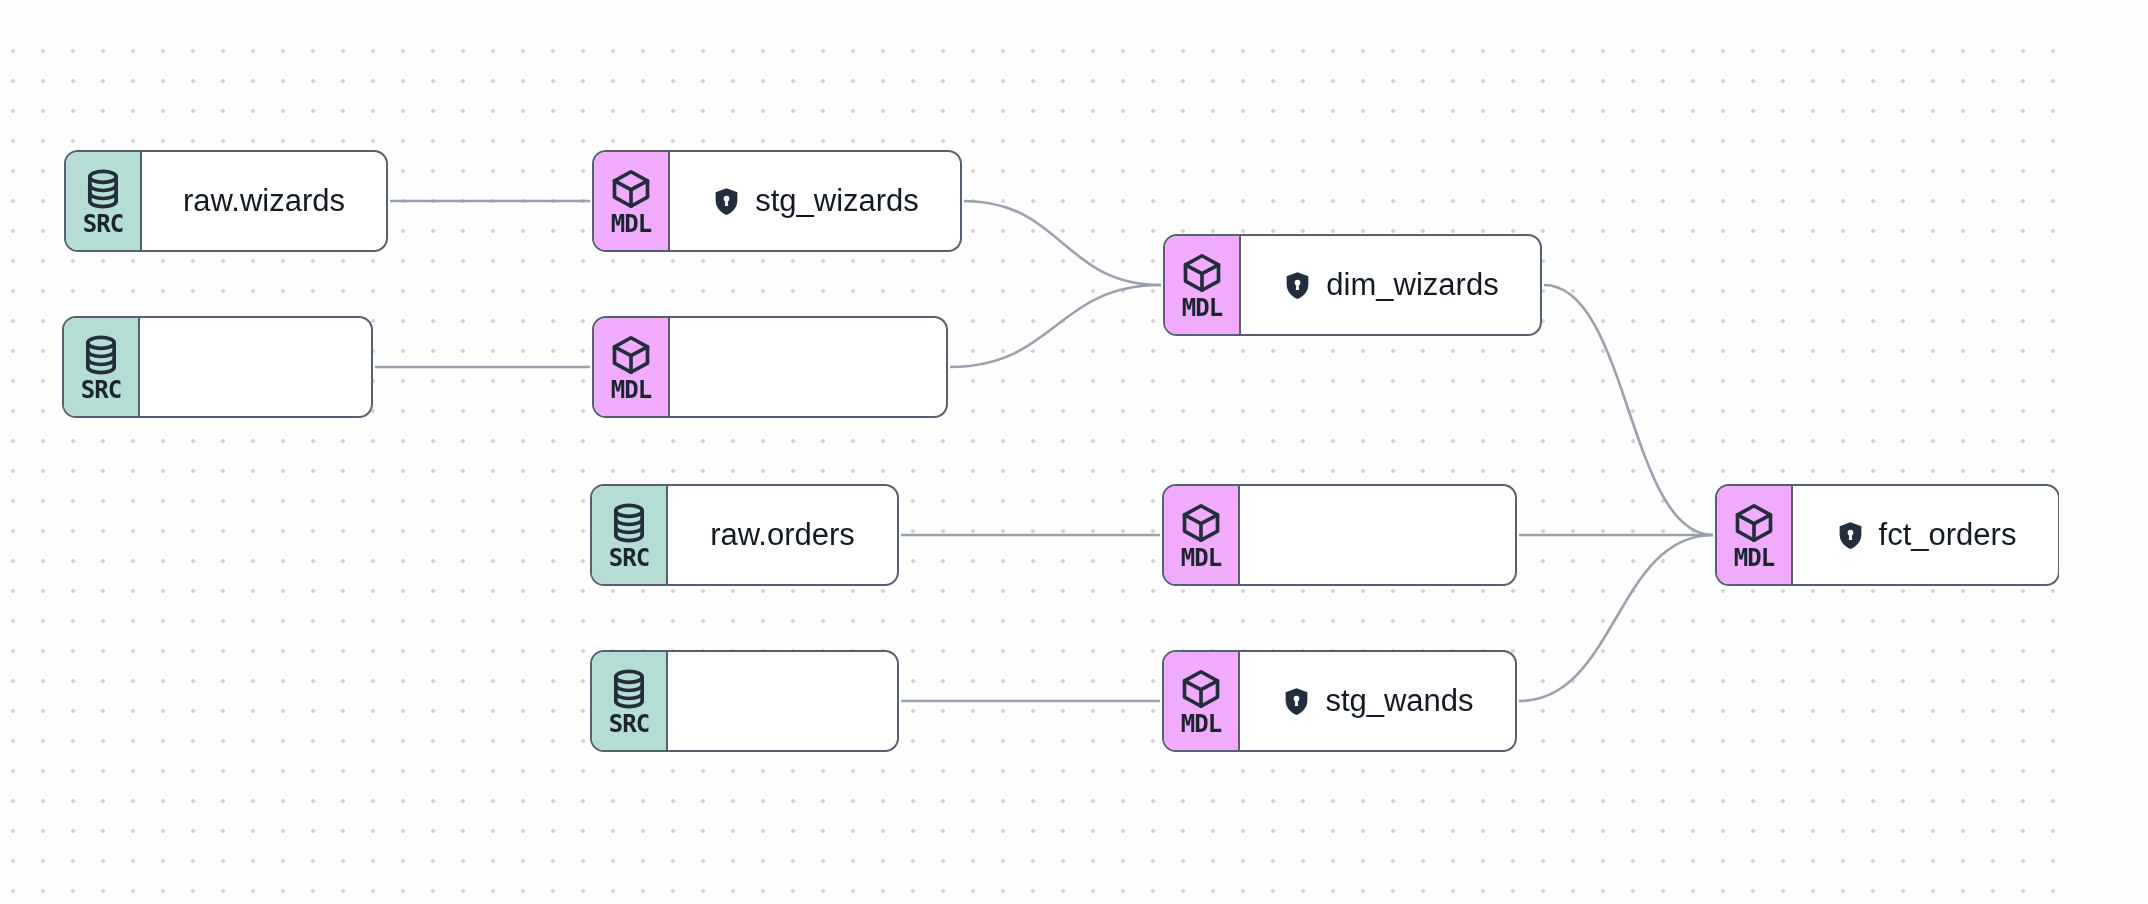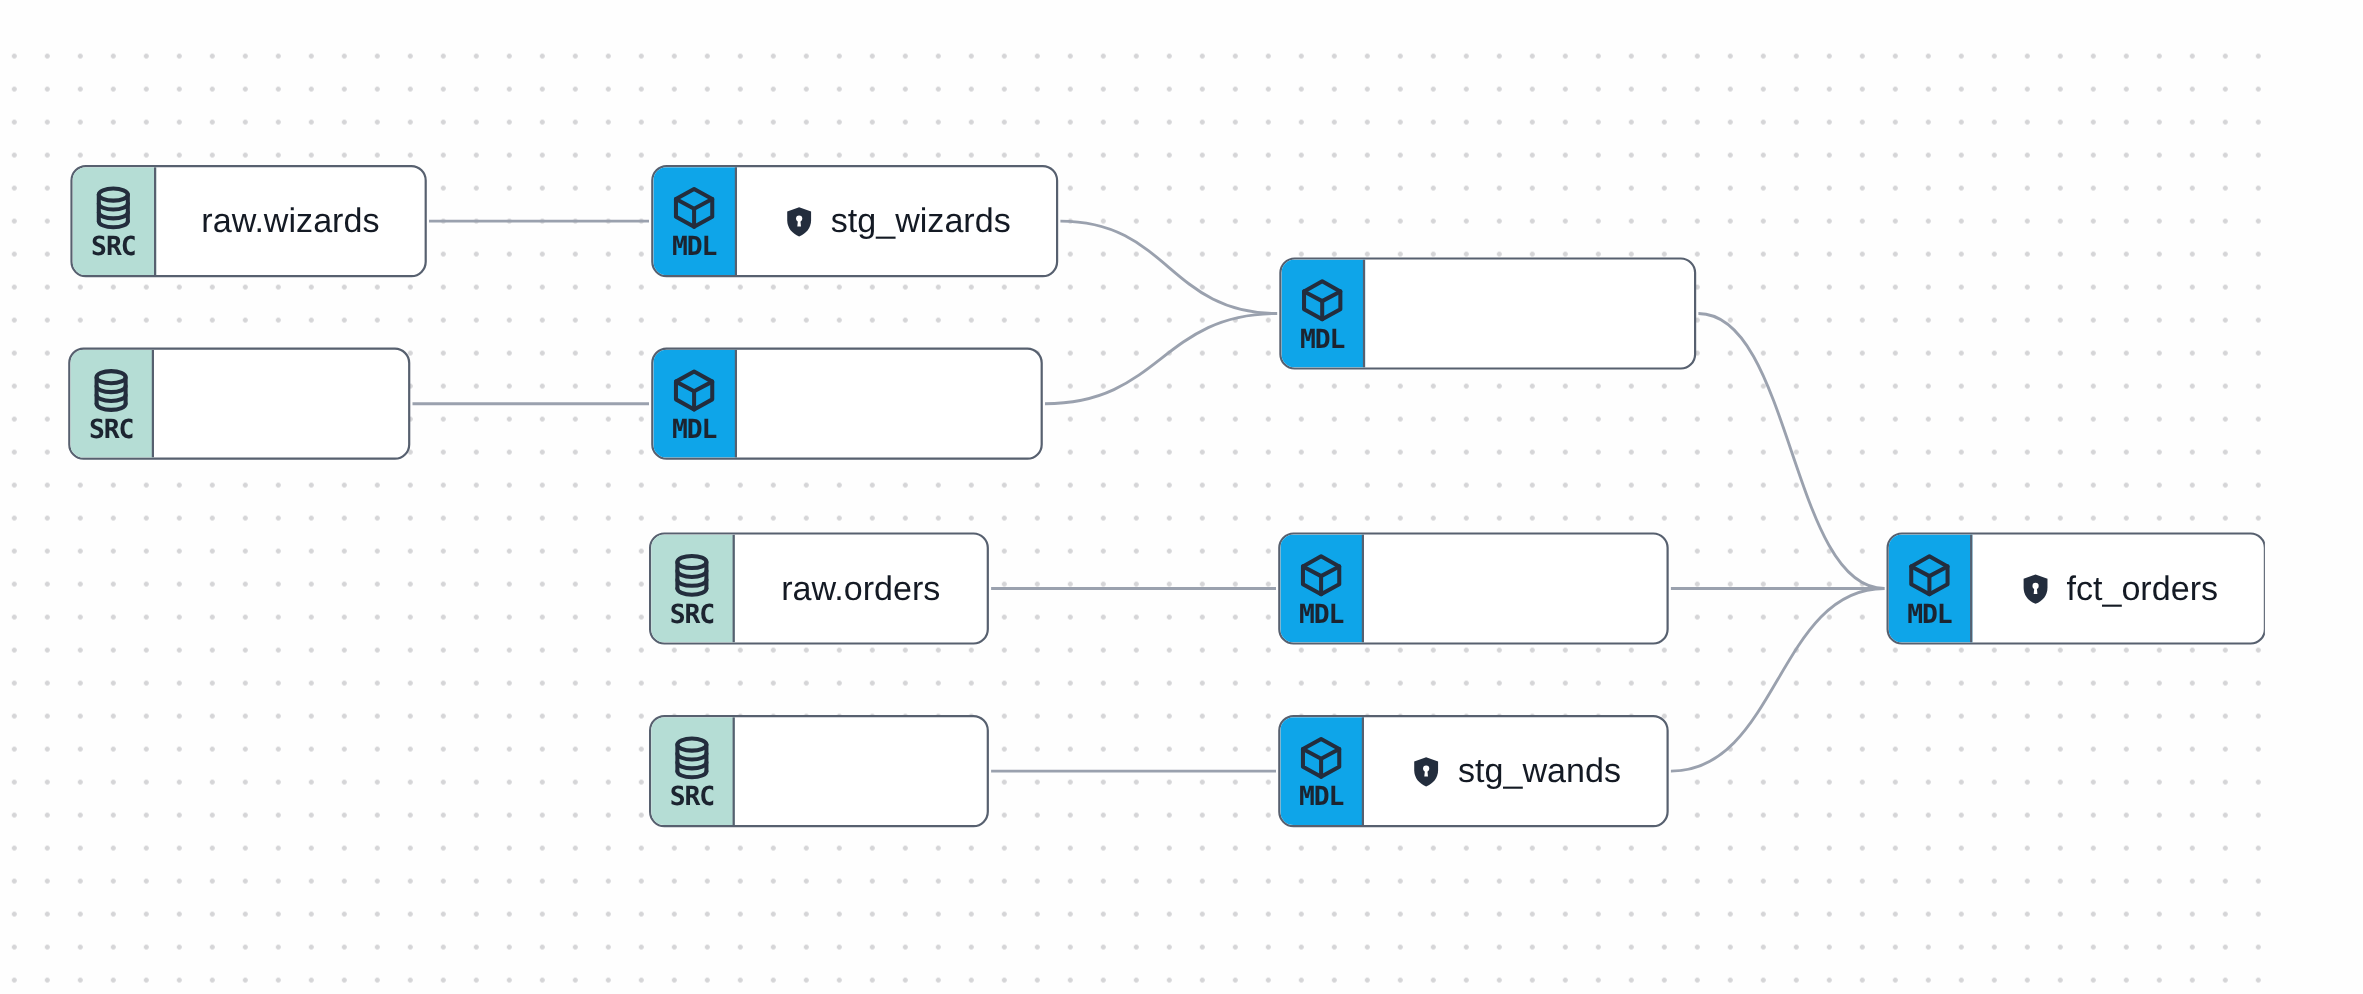--- a/index.html
+++ b/index.html
@@ -44,21 +44,21 @@
     width: 74px;
     display: flex;
     flex-direction: column;
     align-items: center;
     justify-content: center;
     gap: 1px;
     border-right: 2.5px solid #57606f;
     padding-top: 2px;
   }
   .badge.src { background: #b5ddd5; }
-  .badge.mdl { background: #0ea5e9; }
+  .badge.mdl { background: #f0abfc; }
   .badge-icon { line-height: 0; }
   .badge-icon svg {
     width: 44px;
     height: 44px;
     stroke: #232d3d;
     fill: none;
     stroke-width: 2;
     stroke-linecap: round;
     stroke-linejoin: round;
   }
@@ -164,20 +164,28 @@
 
   <div class="node" style="left: 1163px; top: 206px; width: 379px; height: 102px;">
     <div class="badge mdl">
       <span class="badge-icon"><svg viewBox="0 0 24 24">
             <path d="M12 2.6 L21 7.6 V16.4 L12 21.4 L3 16.4 V7.6 Z"></path>
             <path d="M3 7.6 L12 12.4 L21 7.6"></path>
             <path d="M12 12.4 V21.4"></path>
           </svg></span>
       <span class="badge-label">MDL</span>
     </div>
+    <div class="node-body">
+      <span class="shield"><svg viewBox="0 0 24 24">
+            <path d="M12 1.8 L20.4 4.8 V11 C20.4 16.4 16.9 20.4 12 22.4 C7.1 20.4 3.6 16.4 3.6 11 V4.8 Z" fill="#232d3d"></path>
+            <circle cx="12" cy="9.8" r="2.2" fill="#ffffff"></circle>
+            <path d="M11.1 11.5 h1.8 l0.4 4 h-2.6 Z" fill="#ffffff"></path>
+          </svg></span>
+      <span class="title">dim_wizards</span>
+    </div>
   </div>
 
   <div class="node" style="left: 590px; top: 456px; width: 309px; height: 102px;">
     <div class="badge src">
       <span class="badge-icon"><svg viewBox="0 0 24 24">
             <ellipse cx="12" cy="5.4" rx="7.2" ry="3"></ellipse>
             <path d="M4.8 5.4 V18.6 M19.2 5.4 V18.6"></path>
             <path d="M4.8 9.8 a7.2 3 0 0 0 14.4 0"></path>
             <path d="M4.8 14.2 a7.2 3 0 0 0 14.4 0"></path>
             <path d="M4.8 18.6 a7.2 3 0 0 0 14.4 0"></path>

